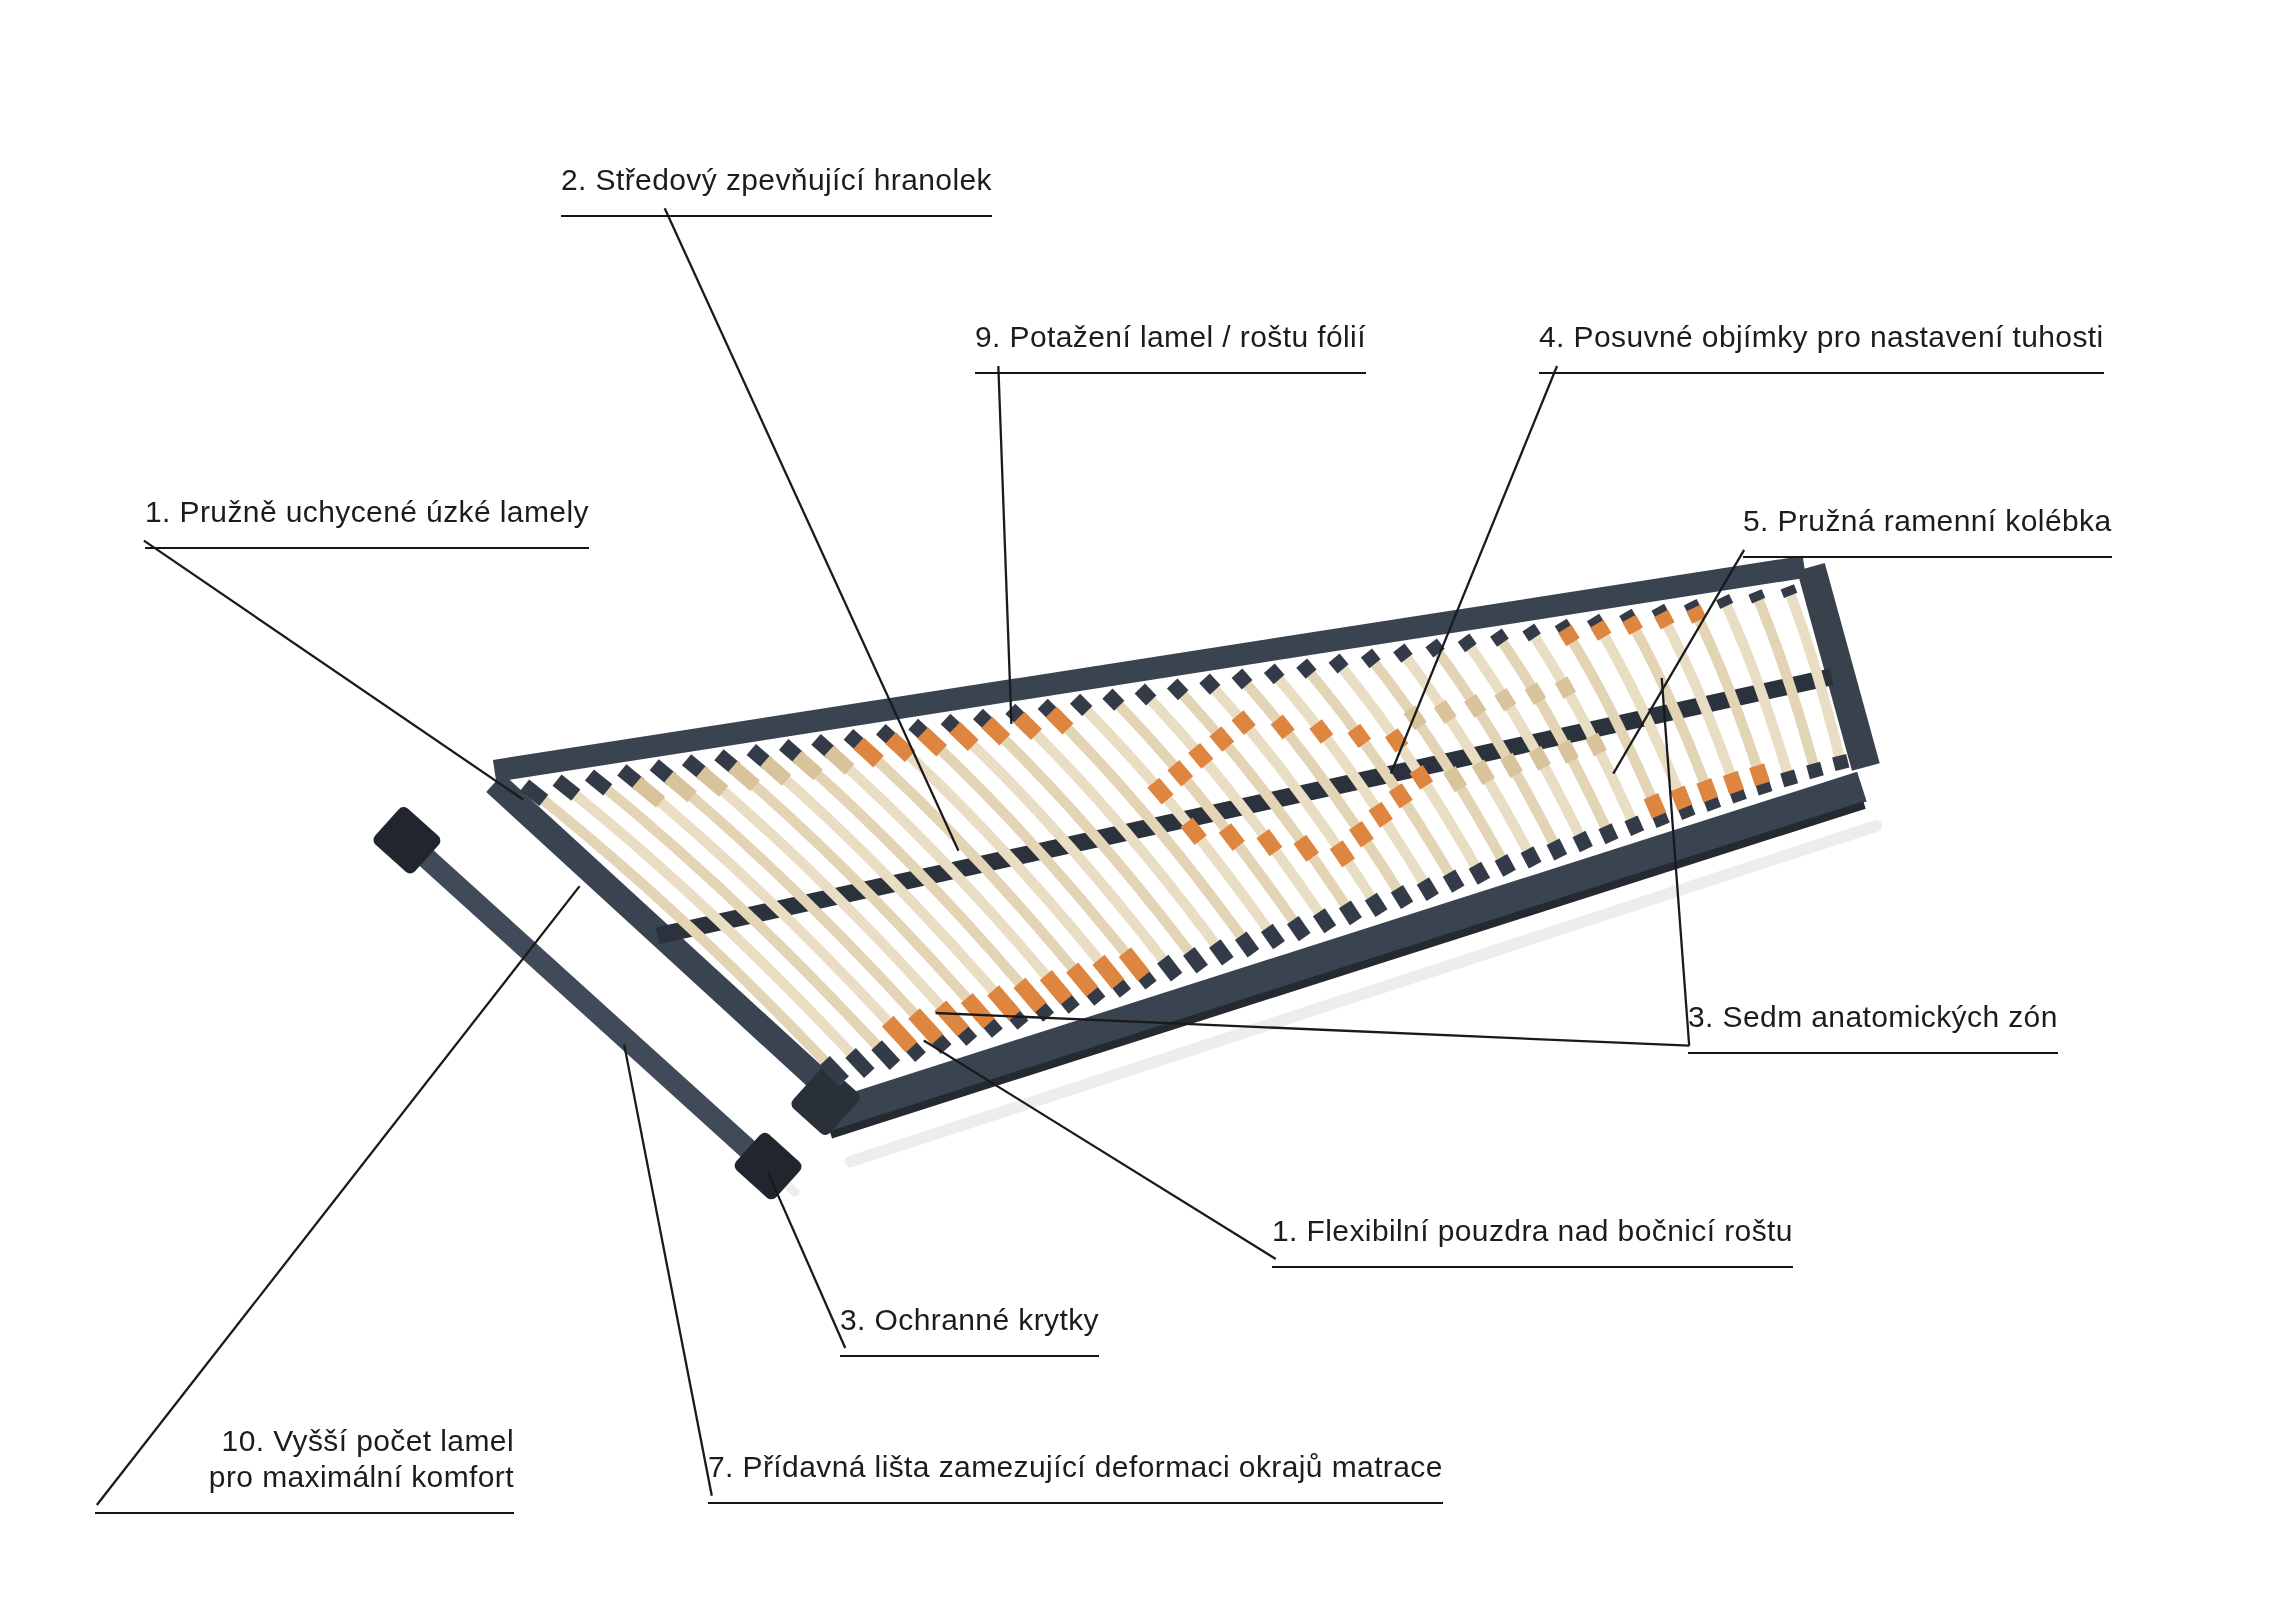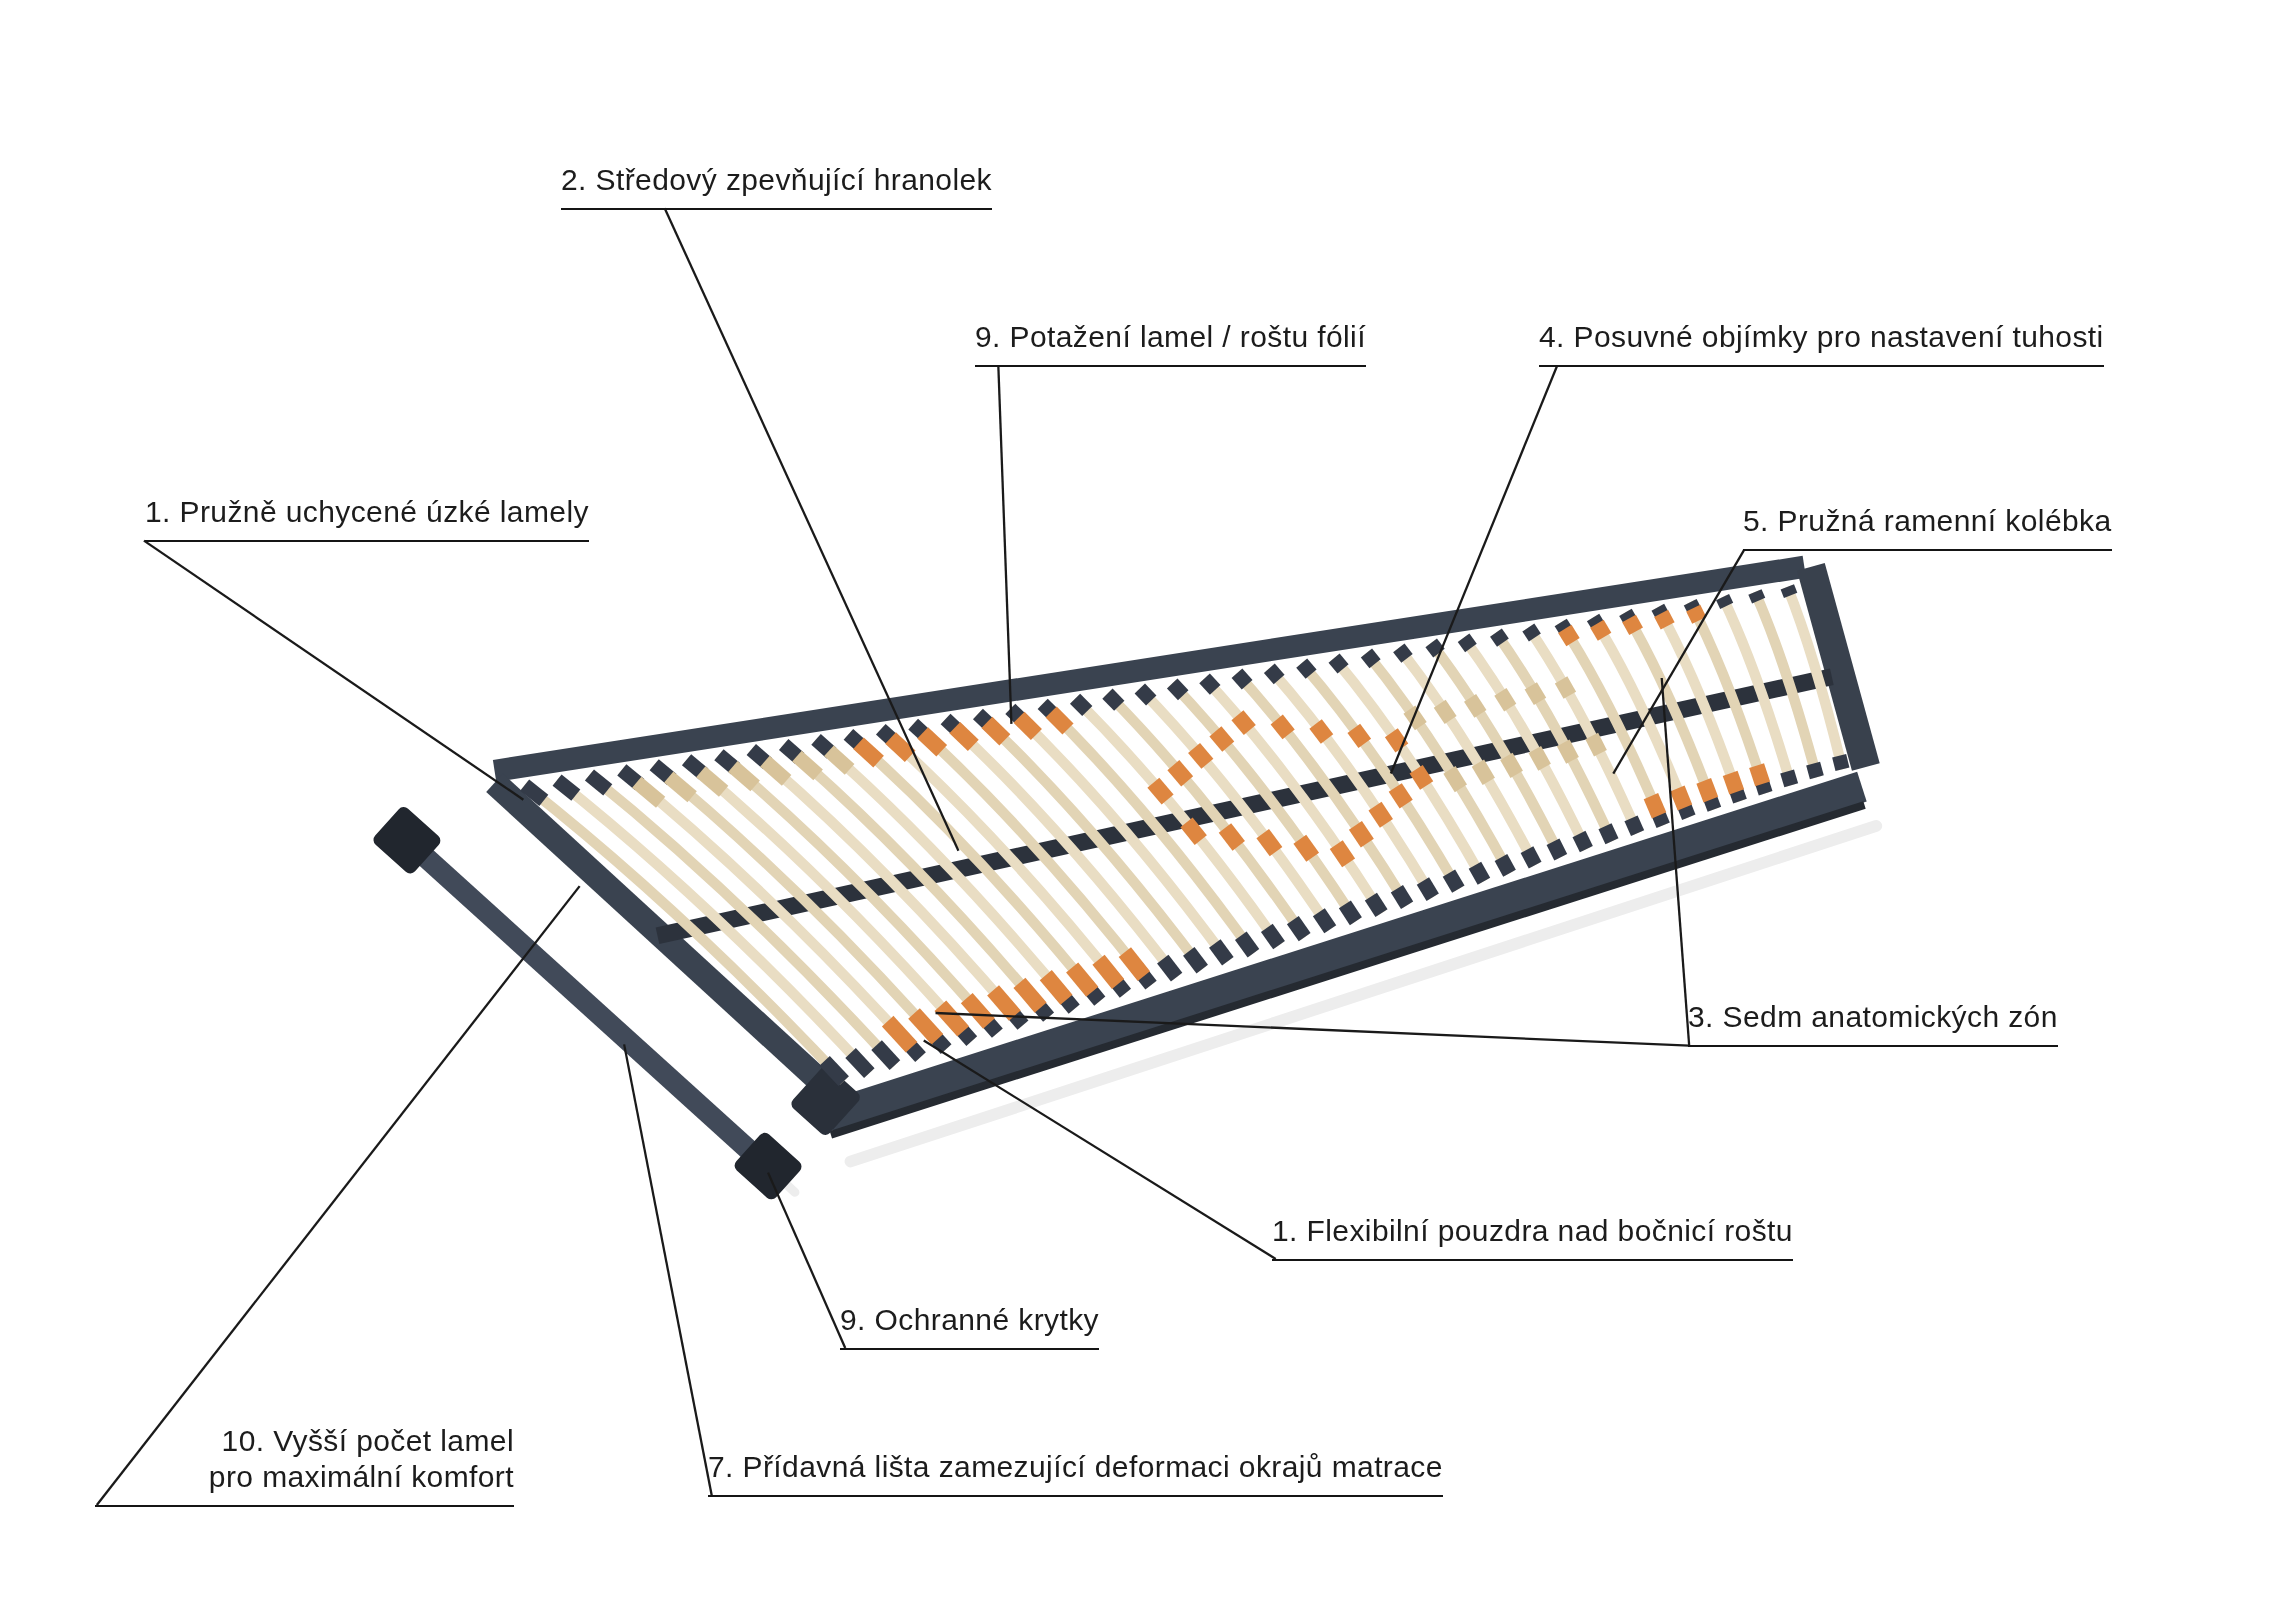--- a/index.html
+++ b/index.html
@@ -10,21 +10,21 @@
   }
   #scene{position:absolute;left:0;top:0;width:2295px;height:1623px;pointer-events:none;}
   .callout{
     position:absolute;
     font-size:30px;
     font-weight:500;
     letter-spacing:0.4px;
     color:#1c1c1c;
     line-height:36px;
     white-space:nowrap;
-    padding-bottom:10px;
+    padding-bottom:17px;
     border-bottom:2.6px solid #151515;
   }
   .callout.two-line{white-space:normal;text-align:right;}
 </style>
 </head>
 <body>
 
 <svg id="scene" viewBox="0 0 3508 2480" xmlns="http://www.w3.org/2000/svg">
     <g>
       <line x1="700" y1="1345" x2="1215" y2="1822" stroke="#ededed" stroke-width="14" stroke-linecap="round"></line>
@@ -247,19 +247,19 @@
     </g>
   </svg>
 
 <div class="callout" style="left:145px;top:494px">1. Pružně uchycené úzké lamely</div>
 <div class="callout" style="left:561px;top:162px">2. Středový zpevňující hranolek</div>
 <div class="callout" style="left:975px;top:319px">9. Potažení lamel / roštu fólií</div>
 <div class="callout" style="left:1539px;top:319px">4. Posuvné objímky pro nastavení tuhosti</div>
 <div class="callout" style="left:1743px;top:503px">5. Pružná ramenní kolébka</div>
 <div class="callout" style="left:1688px;top:999px">3. Sedm anatomických zón</div>
 <div class="callout" style="left:1272px;top:1213px">1. Flexibilní pouzdra nad bočnicí roštu</div>
-<div class="callout" style="left:840px;top:1302px">9. Ochranné krytky</div>
+<div class="callout" style="left:840px;top:1302px">3. Ochranné krytky</div>
 <div class="callout" style="left:708px;top:1449px">7. Přídavná lišta zamezující deformaci okrajů matrace</div>
 <div class="callout two-line" style="left:95px;top:1423px;width:419px">
   <span>10. Vyšší počet lamel</span><br>
   <span>pro maximální komfort</span>
 </div>
 
 
 </body></html>

